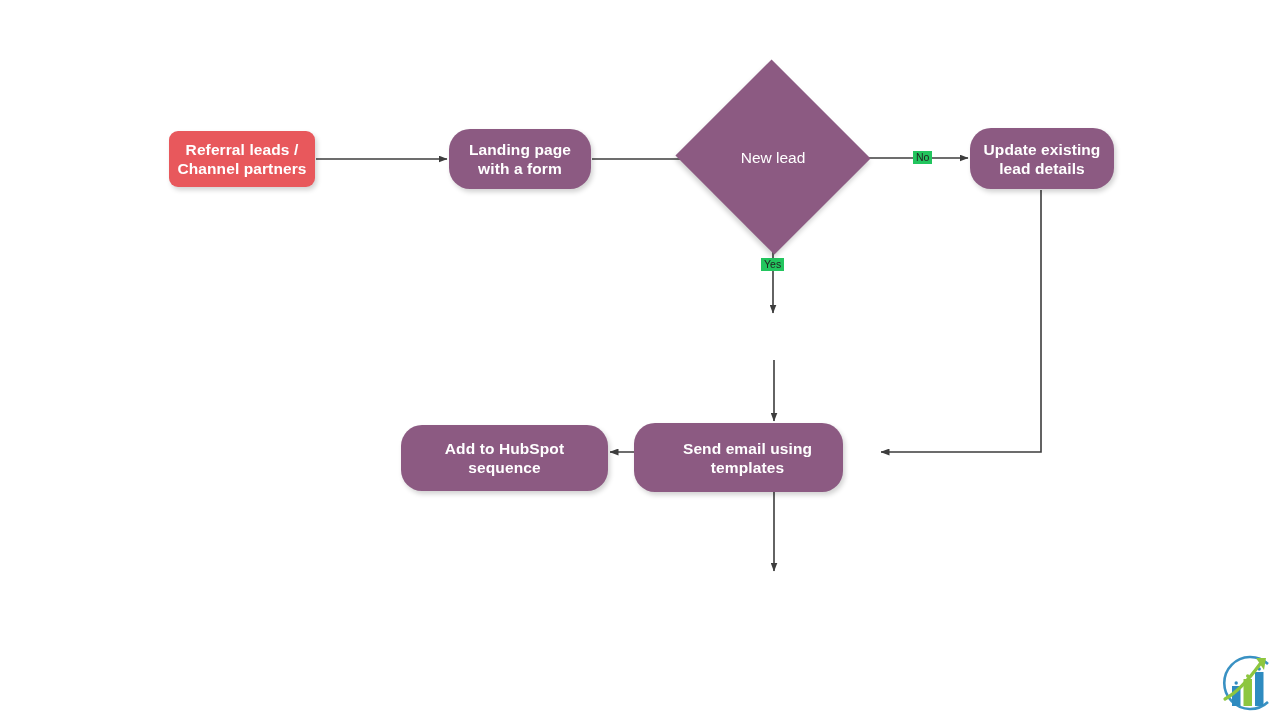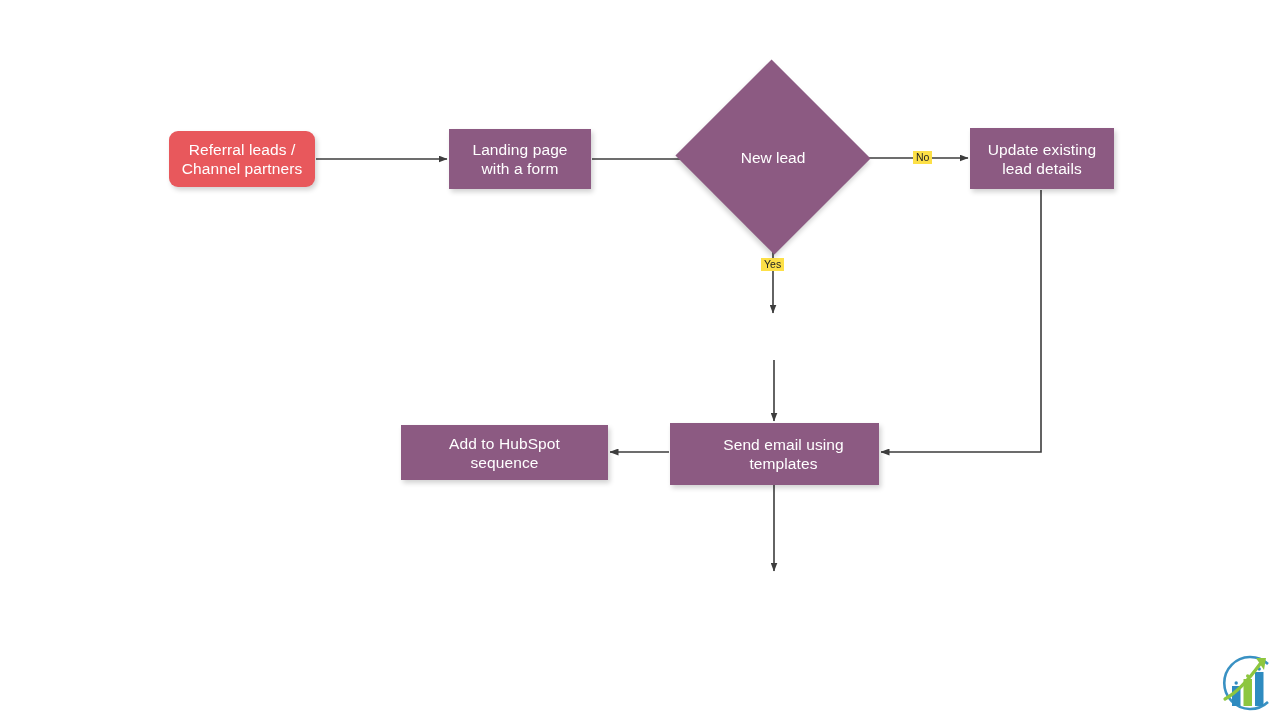--- a/index.html
+++ b/index.html
@@ -20,28 +20,29 @@
   .node {
     position: absolute;
     box-sizing: border-box;
     display: flex;
     align-items: center;
     justify-content: center;
     text-align: center;
     color: #ffffff;
     font-size: 15.5px;
     line-height: 19px;
-    font-weight: 400;
+    font-weight: 700;
     letter-spacing: 0.1px;
     box-shadow: 2px 3px 5px rgba(0,0,0,0.18);
     padding: 2px 6px;
     white-space: pre-line;
   }
   .node.process {
     background: #8C5A82;
+    border-radius: 21px;
   }
   .node.terminator {
     background: #E8585C;
     border-radius: 9px;
   }
   .diamond-wrap {
     position: absolute;
   }
   .diamond-shape {
     position: absolute;
@@ -58,21 +59,21 @@
     justify-content: center;
     color: #ffffff;
     font-size: 15.5px;
     line-height: 19px;
     text-align: center;
   }
   .edge-label {
     position: absolute;
     font-size: 10.5px;
     color: #222222;
-    background: #fde047;
+    background: #22c55e;
     padding: 0 3px;
     line-height: 13px;
     white-space: nowrap;
   }
   svg.edges {
     position: absolute;
     left: 0;
     top: 0;
     width: 1280px;
     height: 720px;
@@ -142,24 +143,24 @@
 
   <div class="diamond-wrap" style="left:703px; top:89px; width:140px; height:136px;">
     <div class="diamond-shape"></div>
     <div class="diamond-label">New lead</div>
   </div>
 
   <div class="node process" style="left:970px; top:128px; width:144px; height:61px;">Update existing
 lead details</div>
 
 
-  <div class="node process" style="left:670px; top:423px; width:209px; height:62px;padding-left:24px;">Send email using
+  <div class="node process" style="left:634px; top:423px; width:209px; height:69px;padding-left:24px;">Send email using
 templates</div>
 
-  <div class="node process" style="left:401px; top:425px; width:207px; height:55px;">Add to HubSpot
+  <div class="node process" style="left:401px; top:425px; width:207px; height:66px;">Add to HubSpot
 sequence</div>
 
 
   <div class="logo">
     <svg viewBox="0 0 62 62" width="62" height="62" xmlns="http://www.w3.org/2000/svg">
 
       <path d="M 52 12 A 26 26 0 1 0 52 50" fill="none" stroke="#2E8BC0" stroke-width="2.6" opacity="0.95"></path>
 
       <rect x="16" y="34" width="8.5" height="20" fill="#2E8BC0"></rect>
       <rect x="27.5" y="27" width="8.5" height="27" fill="#8DC63F"></rect>

